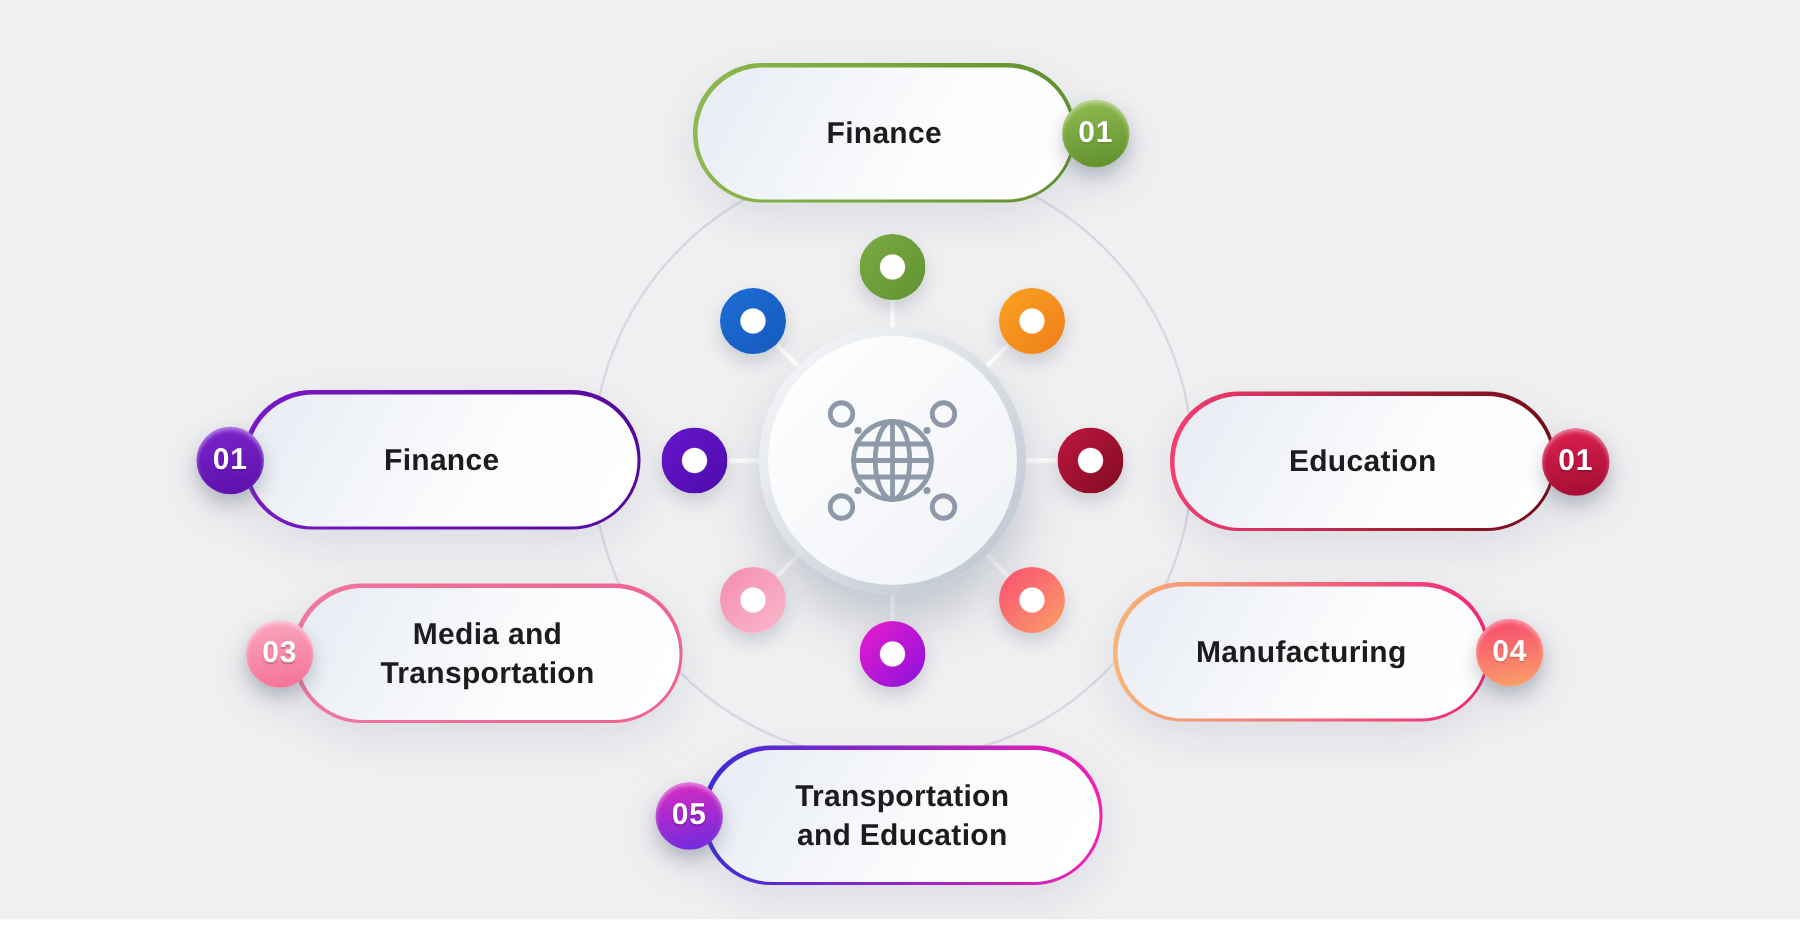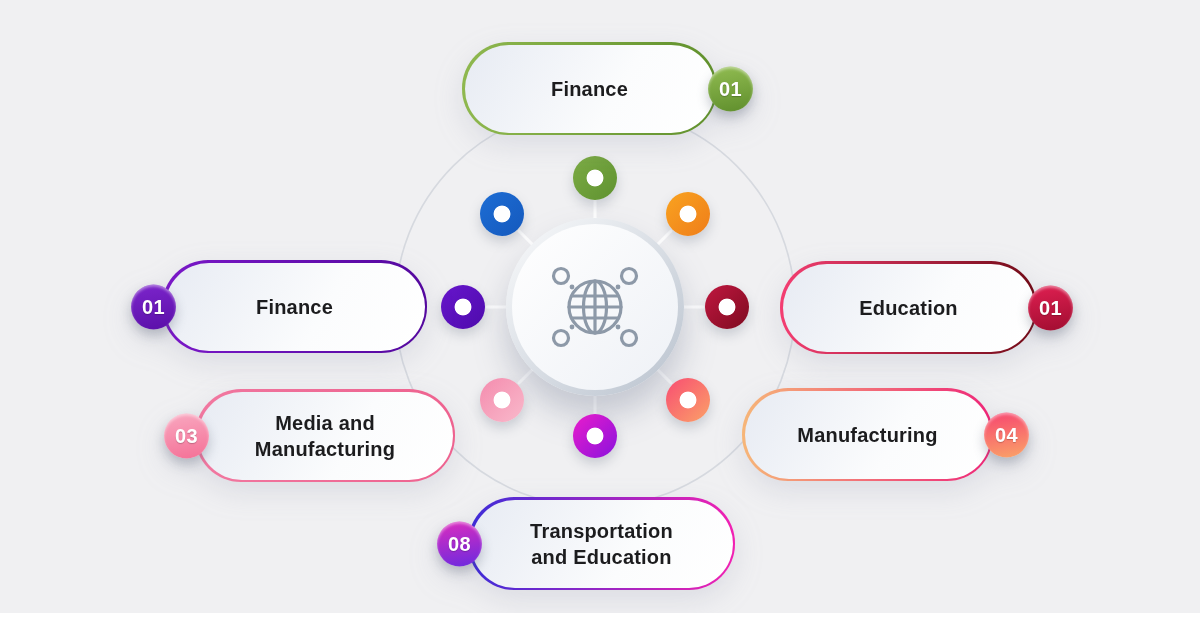--- a/index.html
+++ b/index.html
@@ -160,27 +160,27 @@
       <span class="pill-label">Manufacturing</span>
     </div>
     <span class="badge">04</span>
   </div>
 
   <div class="pill p4 badge-left" style="--border1: #3c2cd8; --border2: #f221b2; --badge1: #dd2cbe; --badge2: #6b2adf; --dot1: #ea1ccb; --dot2: #8a12dd;">
     <div class="pill-inner">
       <span class="pill-label">Transportation
 and Education</span>
     </div>
-    <span class="badge">08</span>
+    <span class="badge">05</span>
   </div>
 
   <div class="pill p5 badge-left" style="--border1: #f178a0; --border2: #ee628f; --badge1: #f9a8c0; --badge2: #f47096; --dot1: #f48cae; --dot2: #f9b9cb;">
     <div class="pill-inner">
       <span class="pill-label">Media and
-Manufacturing</span>
+Transportation</span>
     </div>
     <span class="badge">03</span>
   </div>
 
   <div class="pill p6 badge-left" style="--border1: #7a18c8; --border2: #54089e; --badge1: #7d25cc; --badge2: #5a0fa8; --dot1: #6716cc; --dot2: #4e0bac;">
     <div class="pill-inner">
       <span class="pill-label">Finance</span>
     </div>
     <span class="badge">01</span>
   </div>

